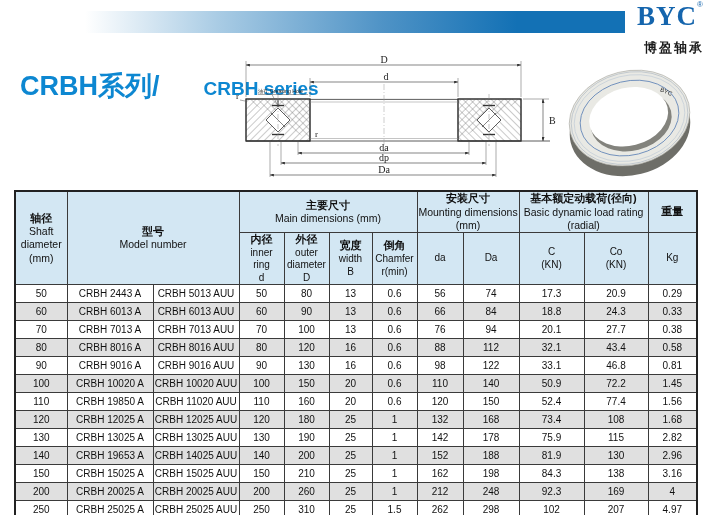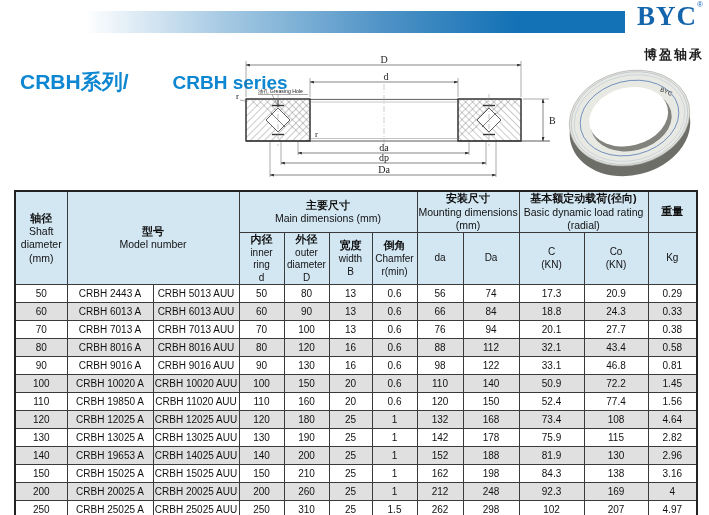--- a/index.html
+++ b/index.html
@@ -14,24 +14,24 @@
   }
   .logo{position:absolute;right:5px;top:3px;width:78px;text-align:right;line-height:1;}
   .logo .byc{
     font-family:"Liberation Serif",serif;font-weight:bold;font-size:27px;
     color:#1565ad;letter-spacing:1px;position:relative;display:inline-block;
   }
   .logo .reg{
     font-size:8px;vertical-align:top;position:relative;top:-2px;color:#1565ad;
     font-family:"Liberation Sans",sans-serif;font-weight:normal;
   }
-  .logo .cnname{font-size:13px;font-weight:bold;color:#1a1a1a;letter-spacing:2px;margin-top:18px;}
+  .logo .cnname{font-size:13px;font-weight:bold;color:#1a1a1a;letter-spacing:2px;margin-top:11px;}
   
   .pagetitle{position:absolute;left:20px;top:68px;display:flex;align-items:baseline;color:#0d87d1;}
-  .pagetitle .big{font-size:21px;font-weight:bold;}
+  .pagetitle .big{font-size:27px;font-weight:bold;}
   .pagetitle .small{font-size:19px;font-weight:bold;margin-left:44px;}
   
   .drawing{position:absolute;left:228px;top:56px;}
   .photo{position:absolute;left:556px;top:56px;}
   
   table.spec{
     position:absolute;left:14px;top:190px;width:682px;
     border-collapse:collapse;table-layout:fixed;
     border:2px solid #222;
   }
@@ -351,21 +351,21 @@
         <td>CRBH 12025 A</td>
         <td>CRBH 12025 AUU</td>
         <td>120</td>
         <td>180</td>
         <td>25</td>
         <td>1</td>
         <td>132</td>
         <td>168</td>
         <td>73.4</td>
         <td>108</td>
-        <td>4.64</td>
+        <td>1.68</td>
       </tr>
       <tr>
         <td>130</td>
         <td>CRBH 13025 A</td>
         <td>CRBH 13025 AUU</td>
         <td>130</td>
         <td>190</td>
         <td>25</td>
         <td>1</td>
         <td>142</td>

